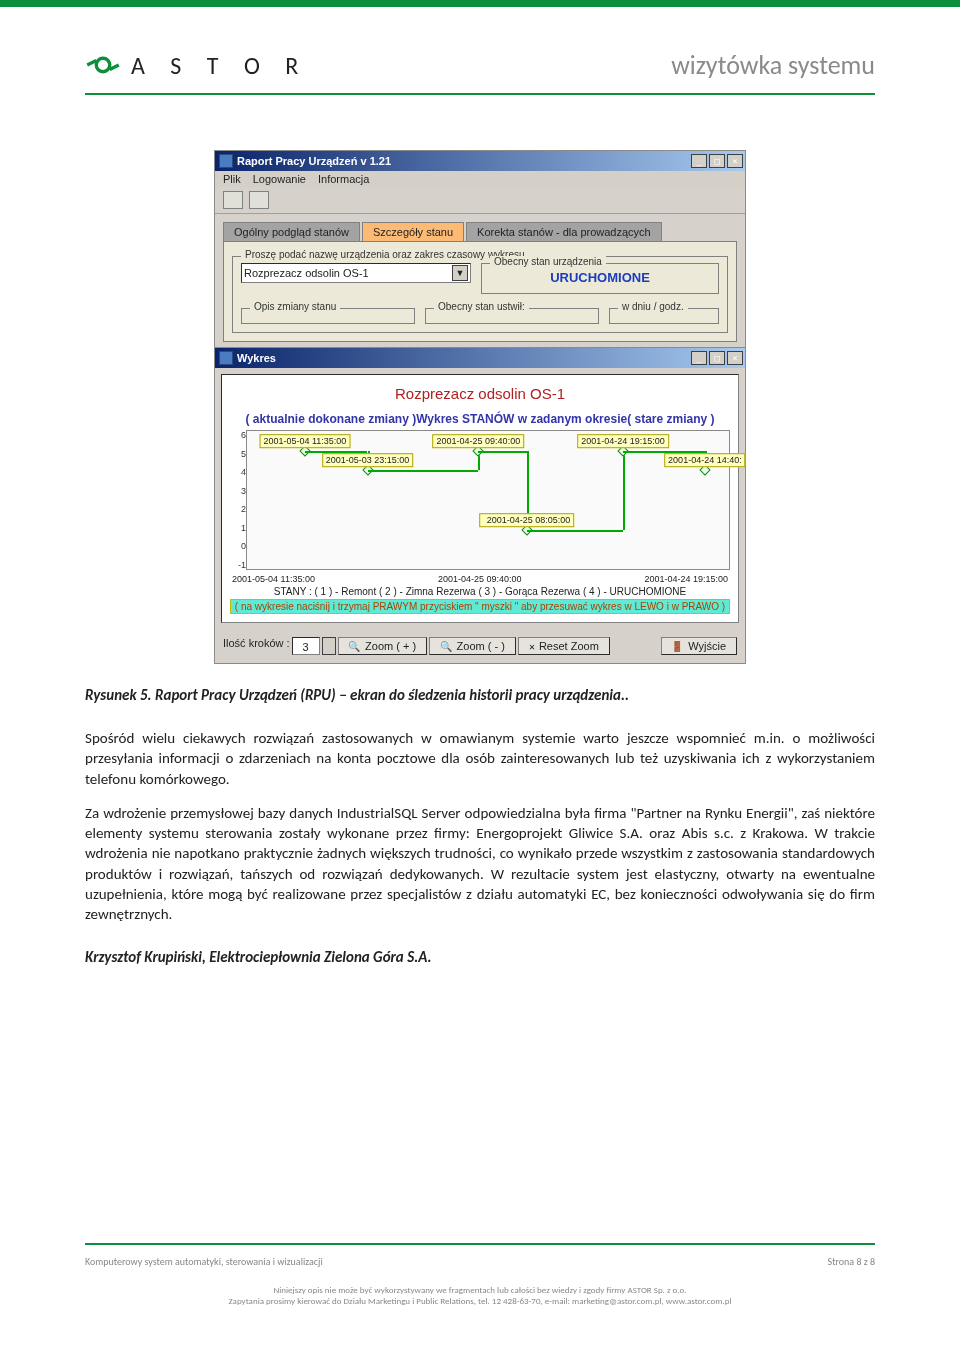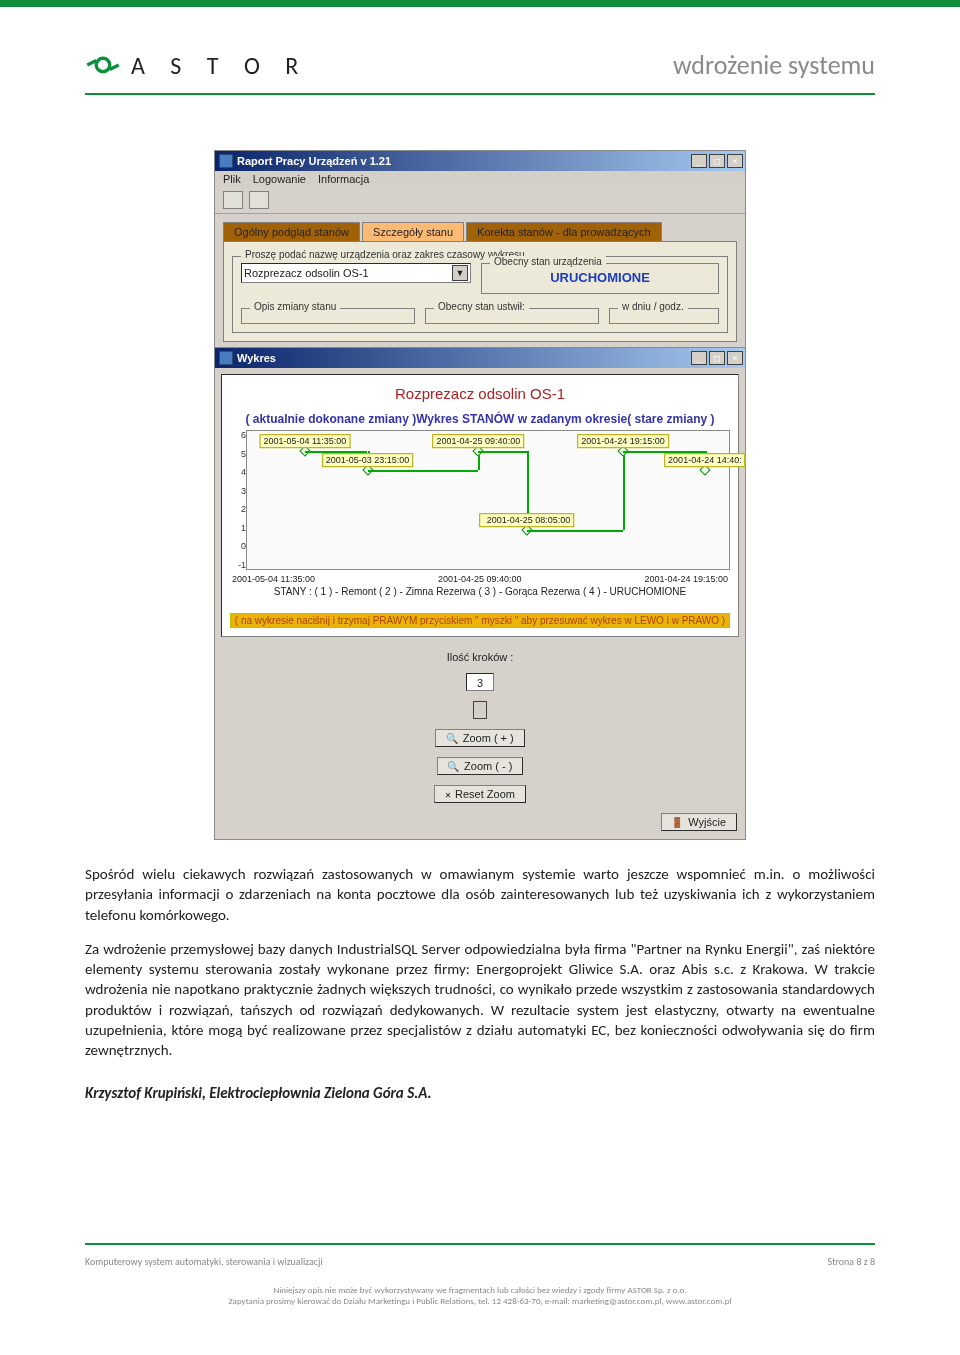--- a/index.html
+++ b/index.html
@@ -23,21 +23,21 @@
   .win { border: 1px solid #8a8a8a; background: #d6d2cb; font-family: Tahoma, Arial, sans-serif; font-size: 11px; }
   .titlebar { background: linear-gradient(90deg,#0a246a,#a6caf0); color: #fff; display: flex; justify-content: space-between; align-items: center; height: 20px; padding: 0 2px; }
   .titlebar .t { display: flex; align-items: center; gap: 4px; font-weight: bold; padding-left: 2px; }
   .titlebar .ico { width: 14px; height: 14px; background: #4a7cc1; display: inline-block; border: 1px solid #2a4a7a; }
   .winbtns { display: flex; gap: 2px; }
   .winbtn { width: 16px; height: 14px; background: #d4d0c8; border: 1px solid #404040; font-size: 9px; text-align: center; line-height: 12px; font-family: "Webdings", monospace; }
   .menubar { display: flex; gap: 12px; padding: 2px 8px; background: #d4d0c8; }
   .toolbar { padding: 4px 8px; display: flex; gap: 6px; border-bottom: 1px solid #a0a0a0; }
   .tbtn { width: 20px; height: 18px; border: 1px solid #808080; background: #e0e0d8; }
   .tabs { display: flex; margin: 8px 8px 0; }
-  .tab { padding: 3px 10px; background: #a16207; border: 1px solid #808080; border-bottom: none; margin-right: 2px; font-size: 11px; }
+  .tab { padding: 3px 10px; background: #a3a3a3; border: 1px solid #808080; border-bottom: none; margin-right: 2px; font-size: 11px; }
   .tab.active { background: #fdba74; }
   .panel { margin: 0 8px 8px; border: 1px solid #808080; background: #ece9d8; padding: 8px; }
   .fieldset { border: 1px solid #808080; padding: 6px 8px 8px; margin-top: 6px; position: relative; font-size: 11px; }
   .fieldset .legend { position: absolute; top: -8px; left: 8px; background: #ece9d8; padding: 0 4px; font-size: 10px; color: #333; }
   .row { display: flex; gap: 10px; align-items: flex-start; }
   .combo { width: 230px; height: 20px; background: #fff; border: 1px inset #808080; display: flex; align-items: center; justify-content: space-between; padding: 0 2px; }
   .combo .arrow { width: 16px; height: 16px; background: #d4d0c8; border: 1px solid #404040; text-align: center; font-size: 9px; line-height: 14px; }
   .status-blue { color: #1a3cc0; font-weight: bold; font-size: 13px; text-align: center; }
   .mini-fs { flex: 1; }
   
@@ -45,22 +45,22 @@
   .chart-body { background: #fff; border: 1px inset #808080; margin: 6px; padding: 6px 8px 8px; }
   .chart-title { color: #b02020; font-size: 15px; text-align: center; padding: 4px 0 10px; }
   .chart-labels { display: flex; justify-content: center; font-size: 12px; color: #3333aa; padding: 0 4px 4px; font-weight: bold; }
   .chart-box { border: 1px solid #888; position: relative; height: 140px; background: #fafafa; }
   .yaxis { position: absolute; left: -14px; top: 0; bottom: 0; width: 14px; display: flex; flex-direction: column; justify-content: space-between; font-size: 9px; text-align: right; color: #333; }
   .plotline { position: absolute; border-top: 2px solid #0a0; }
   .marker { position: absolute; width: 8px; height: 8px; border: 1px solid #0a8a0a; transform: rotate(45deg); background: #eaffea; margin-left: -4px; margin-top: -4px; }
   .callout { position: absolute; background: #ffffc0; border: 1px solid #b0a000; font-size: 9px; padding: 1px 3px; white-space: nowrap; transform: translate(-50%, -120%); }
   .xaxis-labels { display: flex; justify-content: space-between; font-size: 9px; margin: 4px 2px 0; }
   .stany-line { text-align: center; font-size: 10px; margin-top: 2px; }
-  .hint-line { background: #eab308; border: 1px solid #c0c000; font-size: 10px; color: #b04000; text-align: center; padding: 1px 2px; margin-top: 16px; }
-  .bottom-controls { display: flex; align-items: center; gap: 10px; padding: 8px; font-size: 11px; flex-direction: column; }
+  .hint-line { background: #5eead4; border: 1px solid #c0c000; font-size: 10px; color: #b04000; text-align: center; padding: 1px 2px; margin-top: 2px; }
+  .bottom-controls { display: flex; gap: 2px; padding: 8px; font-size: 11px; }
   .numbox { width: 28px; height: 18px; border: 1px inset #808080; background: #fff; text-align: center; line-height: 18px; }
   .spin { width: 14px; height: 18px; border: 1px solid #404040; background: #d4d0c8; }
   .btn { border: 1px outset #808080; background: #e6e3dc; padding: 2px 10px; display: inline-flex; align-items: center; gap: 4px; }
   .btn .zicon { font-family: monospace; font-size: 10px; }
   .btn.exit { margin-left: auto; }
   
   .caption { font-style: italic; font-weight: bold; margin-top: 22px; font-size: 15px; color: #222; }
   .body-text { margin-top: 24px; font-size: 15px; line-height: 1.35; text-align: justify; }
   .body-text p { margin-bottom: 14px; }
   .author { font-style: italic; font-weight: bold; font-size: 15px; margin-top: 10px; }
@@ -77,21 +77,21 @@
 <div class="page">
 
   <div class="header">
     <div class="logo">
       <svg viewBox="0 0 64 64">
         <circle cx="32" cy="32" r="12" fill="none" stroke="#0d8f3c" stroke-width="6"></circle>
         <path d="M4 32 L20 24 M60 32 L44 40" stroke="#0d8f3c" stroke-width="6" fill="none"></path>
       </svg>
       <span class="logo-text">A S T O R</span>
     </div>
-    <div class="doc-section">wdrożenie systemu</div>
+    <div class="doc-section">wizytówka systemu</div>
   </div>
   <hr class="hr-green">
 
   <div class="screenshot-area">
 
     <div class="win">
       <div class="titlebar">
         <span class="t">
             <span class="ico"></span>
           <span>Raport Pracy Urządzeń  v 1.21</span>
@@ -224,20 +224,21 @@
             <span>Reset Zoom</span>
           </span>
         <span class="btn exit">
             <span class="zicon">🚪</span>
             <span>Wyjście</span>
           </span>
       </div>
     </div>
   </div>
 
+  <div class="caption">Rysunek 5. Raport Pracy Urządzeń (RPU) − ekran do śledzenia historii pracy urządzenia..</div>
 
   <div class="body-text">
     <p>Spośród wielu ciekawych rozwiązań zastosowanych w omawianym systemie warto jeszcze wspomnieć m.in. o możliwości przesyłania informacji o zdarzeniach na konta pocztowe dla osób zainteresowanych lub też uzyskiwania ich z wykorzystaniem telefonu komórkowego.</p>
     <p>Za wdrożenie przemysłowej bazy danych IndustrialSQL Server odpowiedzialna była firma "Partner na Rynku Energii", zaś niektóre elementy systemu sterowania zostały wykonane przez firmy: Energoprojekt Gliwice S.A. oraz Abis s.c. z Krakowa. W trakcie wdrożenia nie napotkano praktycznie żadnych większych trudności, co wynikało przede wszystkim z zastosowania standardowych produktów i rozwiązań, tańszych od rozwiązań dedykowanych. W rezultacie system jest elastyczny, otwarty na ewentualne uzupełnienia, które mogą być realizowane przez specjalistów z działu automatyki EC, bez konieczności odwoływania się do firm zewnętrznych.</p>
   </div>
   <div class="author">Krzysztof Krupiński, Elektrociepłownia Zielona Góra S.A.</div>
 
   <div class="footer">
     <hr class="hr-footer">
     <div class="footer-row">

